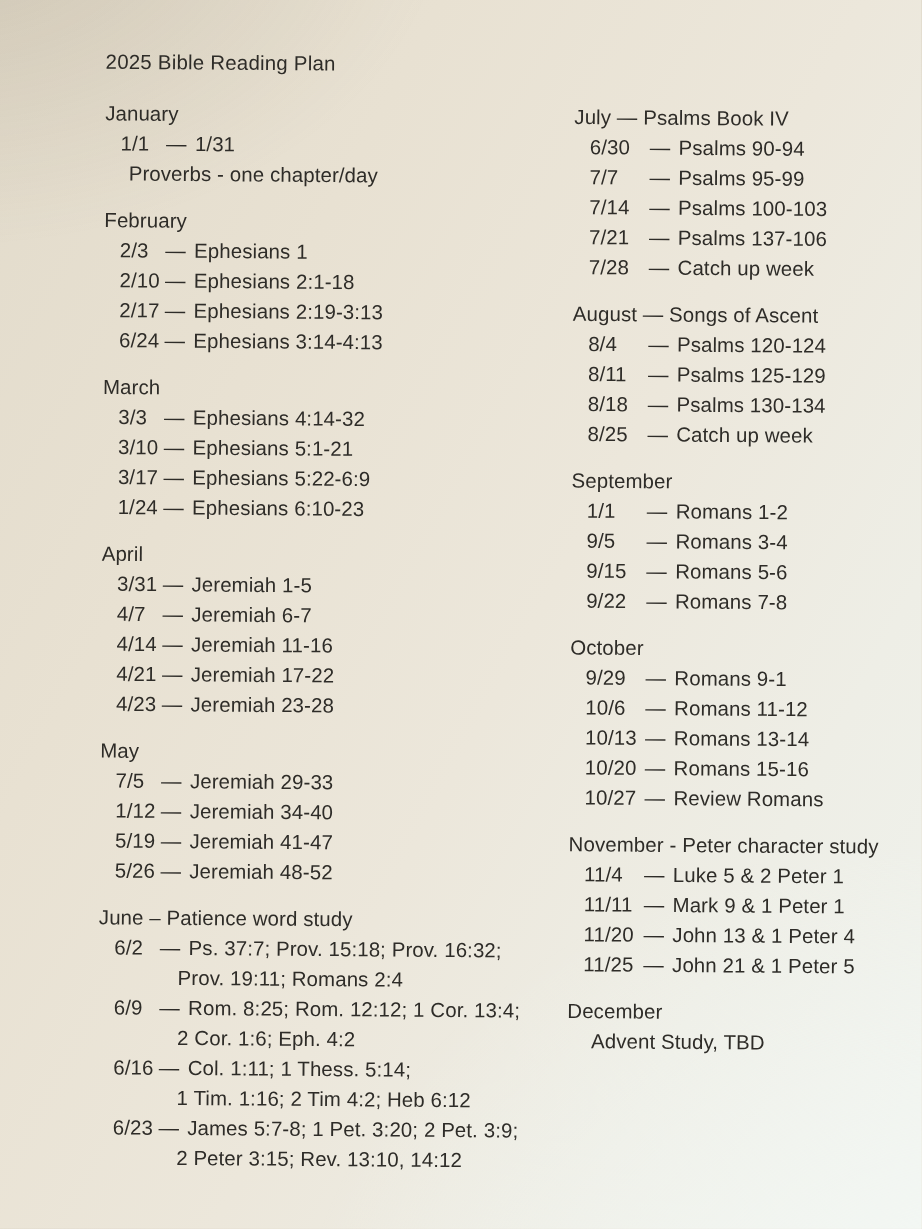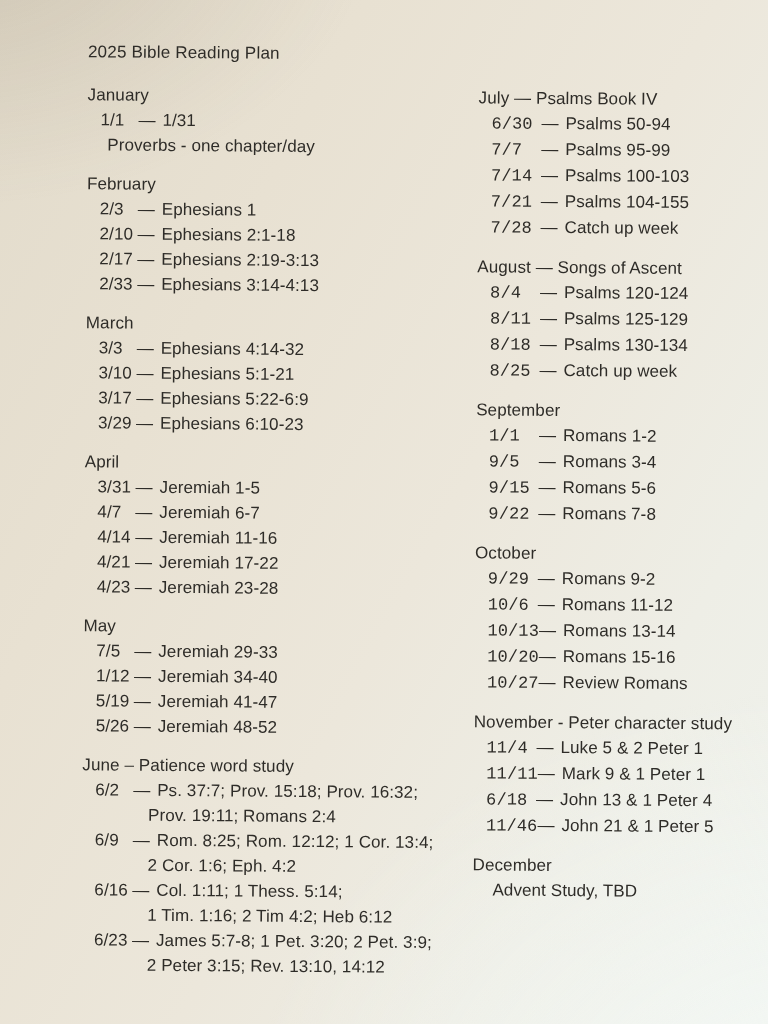--- a/index.html
+++ b/index.html
@@ -24,49 +24,49 @@
   .col {
     position: absolute;
     font-size: 17px; line-height: 25px; letter-spacing: 0.1px;
   }
   .col-left  { left: 86px;  top: 84px; width: 392px; }
   .col-right { left: 477px; top: 84px; width: 292px; }
   .month { margin-bottom: 14px; }
   .month-header { white-space: nowrap; }
   .entry { padding-left: 13px; white-space: nowrap; }
   .entry .date { display: inline-block; min-width: 38px; }
-  .col-right .entry .date { min-width: 50px; font-family: Liberation Mono, monospace; }
+  .col-right .entry .date { min-width: 50px; }
   .entry .dash { display: inline-block; min-width: 24px; }
   .cont  { padding-left: 66px; white-space: nowrap; }
   .plain { padding-left: 20px; white-space: nowrap; }
 </style>
 </head>
 <body>
 
 <div class="page">
   <div class="title">2025 Bible Reading Plan</div>
   <div class="col col-left">
       <section class="month">
         <div class="month-header">January</div>
         <div class="entry"><span class="date">1/1</span><span class="dash">—</span><span class="text">1/31</span></div>
         <div class="plain">Proverbs - one chapter/day</div>
       </section>
       <section class="month">
         <div class="month-header">February</div>
         <div class="entry"><span class="date">2/3</span><span class="dash">—</span><span class="text">Ephesians 1</span></div>
         <div class="entry"><span class="date">2/10</span><span class="dash">—</span><span class="text">Ephesians 2:1-18</span></div>
         <div class="entry"><span class="date">2/17</span><span class="dash">—</span><span class="text">Ephesians 2:19-3:13</span></div>
-        <div class="entry"><span class="date">2/33</span><span class="dash">—</span><span class="text">Ephesians 3:14-4:13</span></div>
+        <div class="entry"><span class="date">6/24</span><span class="dash">—</span><span class="text">Ephesians 3:14-4:13</span></div>
       </section>
       <section class="month">
         <div class="month-header">March</div>
         <div class="entry"><span class="date">3/3</span><span class="dash">—</span><span class="text">Ephesians 4:14-32</span></div>
         <div class="entry"><span class="date">3/10</span><span class="dash">—</span><span class="text">Ephesians 5:1-21</span></div>
         <div class="entry"><span class="date">3/17</span><span class="dash">—</span><span class="text">Ephesians 5:22-6:9</span></div>
-        <div class="entry"><span class="date">3/29</span><span class="dash">—</span><span class="text">Ephesians 6:10-23</span></div>
+        <div class="entry"><span class="date">1/24</span><span class="dash">—</span><span class="text">Ephesians 6:10-23</span></div>
       </section>
       <section class="month">
         <div class="month-header">April</div>
         <div class="entry"><span class="date">3/31</span><span class="dash">—</span><span class="text">Jeremiah 1-5</span></div>
         <div class="entry"><span class="date">4/7</span><span class="dash">—</span><span class="text">Jeremiah 6-7</span></div>
         <div class="entry"><span class="date">4/14</span><span class="dash">—</span><span class="text">Jeremiah 11-16</span></div>
         <div class="entry"><span class="date">4/21</span><span class="dash">—</span><span class="text">Jeremiah 17-22</span></div>
         <div class="entry"><span class="date">4/23</span><span class="dash">—</span><span class="text">Jeremiah 23-28</span></div>
       </section>
       <section class="month">
@@ -84,53 +84,53 @@
         <div class="cont">2 Cor. 1:6; Eph. 4:2</div>
         <div class="entry"><span class="date">6/16</span><span class="dash">—</span><span class="text">Col. 1:11; 1 Thess. 5:14;</span></div>
         <div class="cont">1 Tim. 1:16; 2 Tim 4:2; Heb 6:12</div>
         <div class="entry"><span class="date">6/23</span><span class="dash">—</span><span class="text">James 5:7-8; 1 Pet. 3:20; 2 Pet. 3:9;</span></div>
         <div class="cont">2 Peter 3:15; Rev. 13:10, 14:12</div>
       </section>
     </div>
   <div class="col col-right">
       <section class="month">
         <div class="month-header">July  — Psalms Book IV</div>
-        <div class="entry"><span class="date">6/30</span><span class="dash">—</span><span class="text">Psalms 50-94</span></div>
+        <div class="entry"><span class="date">6/30</span><span class="dash">—</span><span class="text">Psalms 90-94</span></div>
         <div class="entry"><span class="date">7/7</span><span class="dash">—</span><span class="text">Psalms 95-99</span></div>
         <div class="entry"><span class="date">7/14</span><span class="dash">—</span><span class="text">Psalms 100-103</span></div>
-        <div class="entry"><span class="date">7/21</span><span class="dash">—</span><span class="text">Psalms 104-155</span></div>
+        <div class="entry"><span class="date">7/21</span><span class="dash">—</span><span class="text">Psalms 137-106</span></div>
         <div class="entry"><span class="date">7/28</span><span class="dash">—</span><span class="text">Catch up week</span></div>
       </section>
       <section class="month">
         <div class="month-header">August — Songs of Ascent</div>
         <div class="entry"><span class="date">8/4</span><span class="dash">—</span><span class="text">Psalms 120-124</span></div>
         <div class="entry"><span class="date">8/11</span><span class="dash">—</span><span class="text">Psalms 125-129</span></div>
         <div class="entry"><span class="date">8/18</span><span class="dash">—</span><span class="text">Psalms 130-134</span></div>
         <div class="entry"><span class="date">8/25</span><span class="dash">—</span><span class="text">Catch up week</span></div>
       </section>
       <section class="month">
         <div class="month-header">September</div>
         <div class="entry"><span class="date">1/1</span><span class="dash">—</span><span class="text">Romans 1-2</span></div>
         <div class="entry"><span class="date">9/5</span><span class="dash">—</span><span class="text">Romans 3-4</span></div>
         <div class="entry"><span class="date">9/15</span><span class="dash">—</span><span class="text">Romans 5-6</span></div>
         <div class="entry"><span class="date">9/22</span><span class="dash">—</span><span class="text">Romans 7-8</span></div>
       </section>
       <section class="month">
         <div class="month-header">October</div>
-        <div class="entry"><span class="date">9/29</span><span class="dash">—</span><span class="text">Romans 9-2</span></div>
+        <div class="entry"><span class="date">9/29</span><span class="dash">—</span><span class="text">Romans 9-1</span></div>
         <div class="entry"><span class="date">10/6</span><span class="dash">—</span><span class="text">Romans 11-12</span></div>
         <div class="entry"><span class="date">10/13</span><span class="dash">—</span><span class="text">Romans 13-14</span></div>
         <div class="entry"><span class="date">10/20</span><span class="dash">—</span><span class="text">Romans 15-16</span></div>
         <div class="entry"><span class="date">10/27</span><span class="dash">—</span><span class="text">Review Romans</span></div>
       </section>
       <section class="month">
         <div class="month-header">November - Peter character study</div>
         <div class="entry"><span class="date">11/4</span><span class="dash">—</span><span class="text">Luke 5 &amp; 2 Peter 1</span></div>
         <div class="entry"><span class="date">11/11</span><span class="dash">—</span><span class="text">Mark 9 &amp; 1 Peter 1</span></div>
-        <div class="entry"><span class="date">6/18</span><span class="dash">—</span><span class="text">John 13 &amp; 1 Peter 4</span></div>
-        <div class="entry"><span class="date">11/46</span><span class="dash">—</span><span class="text">John 21 &amp; 1 Peter 5</span></div>
+        <div class="entry"><span class="date">11/20</span><span class="dash">—</span><span class="text">John 13 &amp; 1 Peter 4</span></div>
+        <div class="entry"><span class="date">11/25</span><span class="dash">—</span><span class="text">John 21 &amp; 1 Peter 5</span></div>
       </section>
       <section class="month">
         <div class="month-header">December</div>
         <div class="plain">Advent Study, TBD</div>
       </section>
     </div>
 </div>
 
 </body></html>

